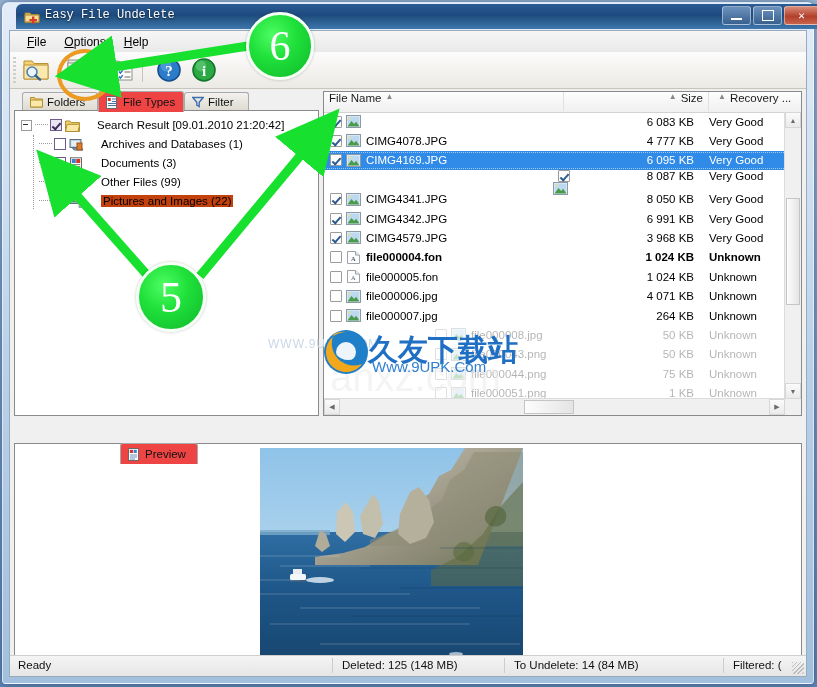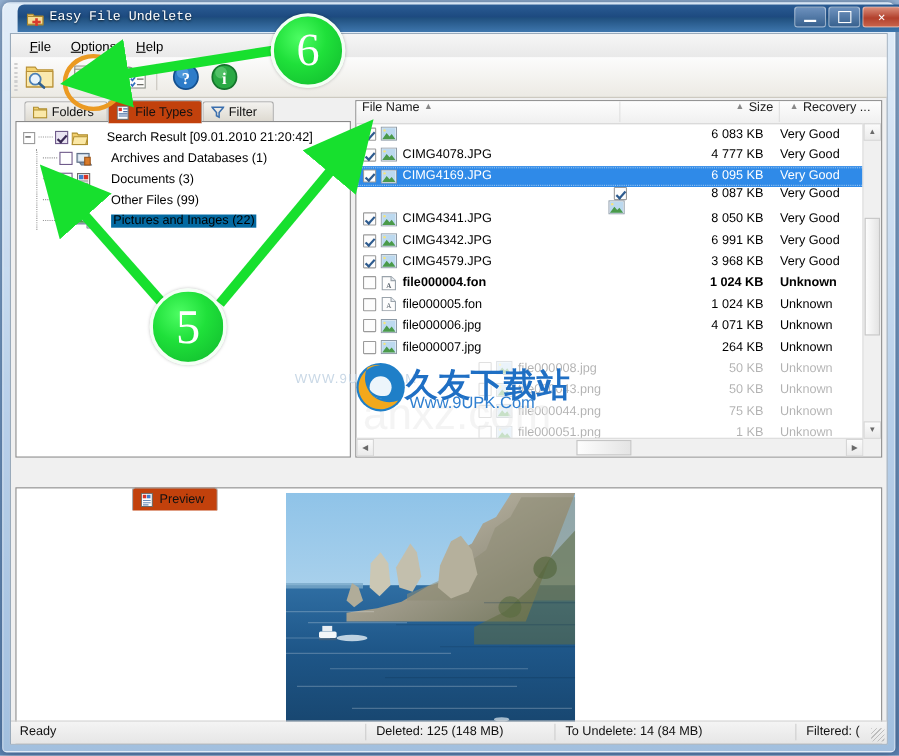--- a/index.html
+++ b/index.html
@@ -49,37 +49,37 @@
   .tb-grip{position:absolute;left:3px;top:5px;width:3px;height:26px;
            background:repeating-linear-gradient(180deg,#cfcfcf 0 2px,transparent 2px 4px);}
   .tb-btn{position:absolute;top:3px;width:32px;height:30px;display:flex;align-items:center;justify-content:center;}
   .tb-sep{position:absolute;top:6px;width:1px;height:24px;background:#c8c4bc;}
   
   .ltabs{position:absolute;left:4px;top:60px;width:305px;height:20px;}
   .tab{position:absolute;top:1px;height:19px;box-sizing:border-box;
        border:1px solid #a9a9a9;border-bottom:none;border-radius:3px 3px 0 0;
        background:linear-gradient(180deg,#f3f2ef,#ddd9d0);
        display:flex;align-items:center;gap:4px;padding:0 7px;font-size:11.5px;color:#111;}
-  .tab.active{background:#c2410c;top:0;height:21px;z-index:3;}
+  .tab.active{background:#ef4444;top:0;height:21px;z-index:3;}
   
   .treepanel{position:absolute;left:4px;top:79px;width:305px;height:306px;
              background:#fff;border:1px solid #8a8a8a;box-sizing:border-box;overflow:hidden;}
   .tnode{position:absolute;left:0;height:18px;display:flex;align-items:center;font-size:11.5px;color:#000;white-space:nowrap;}
   .tchk{width:12px;height:12px;border:1px solid #6f5b8a;background:#fff;box-sizing:border-box;
         display:inline-block;position:relative;margin-right:3px;flex:none;}
   .tchk.on{background:#e9e4f2;}
   .tchk.on:after{content:"";position:absolute;left:3px;top:1px;width:3px;height:7px;
                  border:solid #3a2a55;border-width:0 2px 2px 0;transform:rotate(42deg);}
   .expander{width:9px;height:9px;border:1px solid #9a9a9a;background:#fff;position:relative;
             display:inline-block;margin-right:3px;flex:none;}
   .expander:before{content:"";position:absolute;left:1px;top:3px;width:5px;height:1px;background:#333;}
   .dots{width:13px;height:1px;border-top:1px dotted #999;margin-right:2px;flex:none;}
   .vline{position:absolute;left:18px;width:1px;border-left:1px dotted #999;}
   .tlabel{margin-left:17px;}
-  .tlabel.sel{background:#0369a1;padding:0 2px;}
+  .tlabel.sel{background:#c2410c;padding:0 2px;}
   
   .listpanel{position:absolute;left:313px;top:60px;right:4px;top:60px;height:325px;
              background:#fff;border:1px solid #8a8a8a;box-sizing:border-box;overflow:hidden;}
   .lhead{position:absolute;left:0;top:0;right:0;height:20px;
          background:linear-gradient(180deg,#fdfdfd,#f0f0f0);border-bottom:1px solid #d2d2d2;}
   .hcell{position:absolute;top:0;height:19px;display:flex;font-size:11.5px;color:#1b1b1b;
          border-right:1px solid #e0e0e0;box-sizing:border-box;padding:0 5px;}
   .sortarrow{color:#888;font-size:8px;margin:0 4px;}
   .lrow{position:absolute;left:0;right:0;height:19px;display:flex;align-items:center;font-size:11.5px;color:#000;}
   .lrow.sel{background:#2f8ae8;color:#fff;outline:1px dotted #9cc7f0;outline-offset:-2px;}

